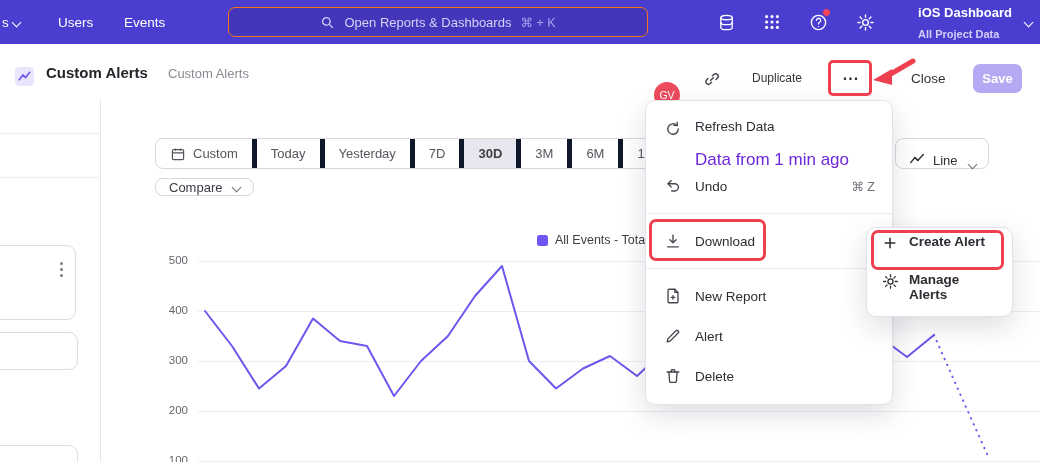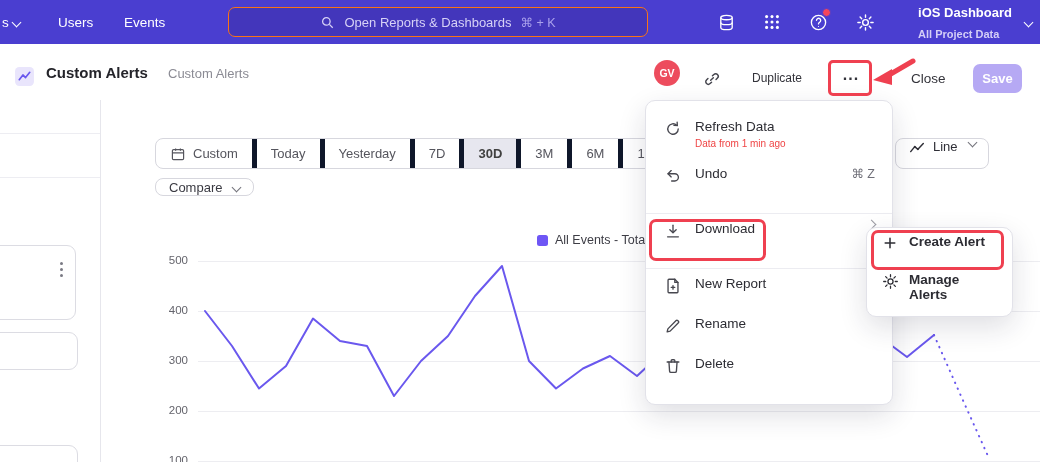--- a/index.html
+++ b/index.html
@@ -19,56 +19,56 @@
 
 
 .chev{display:inline-block;width:7px;height:7px;border-right:1.6px solid currentColor;border-bottom:1.6px solid currentColor;transform:rotate(45deg);margin-left:4px}
 .chev.r{transform:rotate(-45deg);margin-left:auto}
 
 
 .header{position:absolute;top:44px;left:0;width:1040px;height:56px;background:#fff;z-index:10}
 .h-logo{position:absolute;left:14px;top:22px;cursor:pointer}
 .h-title{position:absolute;left:46px;top:20px;font-size:15px;font-weight:bold;color:#24242a}
 .h-crumb{position:absolute;left:168px;top:22px;font-size:13px;color:#8b8b94;cursor:pointer}
-.avatar{position:absolute;left:654px;top:16px;width:26px;height:26px;border-radius:50%;background:#ed4c5d;color:#fff;font-size:10.5px;font-weight:bold;display:flex;align-items:center;justify-content:center;cursor:pointer}
+.avatar{position:absolute;left:654px;top:38px;width:26px;height:26px;border-radius:50%;background:#ed4c5d;color:#fff;font-size:10.5px;font-weight:normal;display:flex;align-items:center;justify-content:center;cursor:pointer}
 .h-link{position:absolute;left:703px;top:26px;color:#45454d;cursor:pointer}
 .h-dup{position:absolute;left:752px;top:27px;font-size:12px;color:#33333a;cursor:pointer}
 .h-more{position:absolute;left:836px;top:22px;width:30px;font-size:16px;font-weight:bold;letter-spacing:1px;color:#33333a;text-align:center;cursor:pointer}
 .h-close{position:absolute;left:911px;top:27px;font-size:13.5px;color:#33333a;cursor:pointer}
 .h-save{position:absolute;left:973px;top:20px;width:49px;height:29px;background:#b6a9f4;border:none;border-radius:7px;color:#fff;font-size:13px;font-weight:bold;display:flex;align-items:center;justify-content:center;cursor:pointer}
 
 
 .sb-v{position:absolute;left:100px;top:100px;width:1px;height:362px;background:#e6e6ec}
 .sb-h{position:absolute;left:0;width:100px;height:1px;background:#ededf2}
 .sb-card{position:absolute;left:-14px;background:#fff;border:1px solid #dcdce3;border-radius:9px}
 .kebab{position:absolute;right:12px;top:16px;display:flex;flex-direction:column;gap:3px;cursor:pointer}
 .kebab i{width:3px;height:3px;border-radius:50%;background:#7a7a84}
 
 
 .seg{position:absolute;left:155px;top:138px;height:31px;display:flex;align-items:stretch;background:#fff;border:1px solid #d7d7de;border-radius:8px;overflow:hidden;z-index:5}
 .seg .s{display:flex;align-items:center;padding:0 14px;font-size:13px;color:#55555d;cursor:pointer;border-left:5px solid #0f172a;gap:7px}
 .seg .s:first-child{border-left:none}
 .seg .s.sel{background:#e7e7ef;color:#404040;font-weight:bold}
 .compare{position:absolute;left:155px;top:178px;height:18px;padding:0 13px;display:flex;align-items:center;gap:7px;border:1px solid #d7d7de;border-radius:8px;font-size:13px;color:#3a3a42;background:#fff;cursor:pointer;z-index:5}
-.linebtn{position:absolute;left:895px;top:138px;height:31px;padding:0 12px;display:flex;align-items:flex-start;gap:7px;border:1px solid #d7d7de;border-radius:8px;font-size:13px;color:#2f2f37;background:#fff;cursor:pointer;z-index:5}
+.linebtn{position:absolute;left:895px;top:138px;height:31px;padding:0 12px;display:flex;align-items:flex-end;gap:7px;border:1px solid #d7d7de;border-radius:8px;font-size:13px;color:#2f2f37;background:#fff;cursor:pointer;z-index:5}
 .hidden-chev{position:absolute;left:867px;top:149px;color:#55555d;z-index:4}
 
 
 .legend{position:absolute;left:537px;top:233px;display:flex;align-items:center;gap:7px;font-size:12.5px;color:#3d3d45;z-index:2}
 .legend .sq{width:11px;height:11px;border-radius:2.5px;background:#6e56f5}
 .gl{position:absolute;left:198px;width:842px;height:1px;background:#ededf1;z-index:1}
 .ylab{position:absolute;left:156px;width:32px;text-align:right;font-size:11.5px;color:#64646c;z-index:2}
 .chart-svg{position:absolute;left:198px;top:250px;z-index:2}
 
 
 .menu{position:absolute;left:645px;top:100px;width:248px;background:#fff;border:1px solid #e2e2e9;border-radius:10px;box-shadow:0 10px 28px rgba(30,30,60,.14);z-index:30;padding:8px 0}
-.mi{display:flex;align-items:flex-start;gap:13px;height:40px;padding:0 17px;font-size:13.5px;color:#2c2c33;cursor:pointer}
+.mi{display:flex;align-items:center;gap:13px;height:40px;padding:0 17px;font-size:13.5px;color:#2c2c33;cursor:pointer}
 .mi .ic{width:19px;height:19px;display:flex;align-items:center;justify-content:center;color:#47474f;flex:none}
 .mi.refresh{height:57px;align-items:flex-start;padding-top:10px}
-.sub{font-size:10px;color:#ef4444;margin-top:4px}
+.sub{font-size:17px;color:#6d28d9;margin-top:16px}
 .mdiv{height:1px;background:#ececf1;margin:7px 0}
 .mi.alerts{background:#f2eefe;color:#5b45e6}
 .mi.alerts .ic{color:#5b45e6}
 .mr{color:#9b9ba3;margin-left:auto}
 .short{margin-left:auto;color:#6f6f78;font-size:12.5px}
 
 
 .submenu{position:absolute;left:866px;top:227px;width:147px;background:#fff;border:1px solid #e2e2e9;border-radius:10px;box-shadow:0 10px 28px rgba(30,30,60,.14);z-index:40;padding:6px 0}
 .smi{display:flex;align-items:flex-start;gap:10px;height:38px;padding:0 14px;font-size:13.5px;font-weight:600;color:#2c2c33;cursor:pointer}
 .smi .ic{width:18px;height:18px;display:flex;align-items:center;justify-content:center;color:#2c2c33;flex:none}
@@ -281,21 +281,21 @@
           </svg>
       </span>
       <span>New Report</span>
     </div>
     <div class="mi">
       <span class="ic">
         <svg viewBox="0 0 20 20" width="18" height="18" fill="none" stroke="currentColor" stroke-width="1.5" stroke-linecap="round" stroke-linejoin="round">
             <path d="M3.5 16.5l.8-3.3 9.2-9.2a1.2 1.2 0 011.7 0l.8.8a1.2 1.2 0 010 1.7l-9.2 9.2z"></path>
           </svg>
       </span>
-      <span>Rename</span>
+      <span>Alert</span>
     </div>
     <div class="mi">
       <span class="ic">
         <svg viewBox="0 0 20 20" width="18" height="18" fill="none" stroke="currentColor" stroke-width="1.5" stroke-linecap="round" stroke-linejoin="round">
             <path d="M3.5 5.5h13"></path>
             <path d="M8 5.5V4a1 1 0 011-1h2a1 1 0 011 1v1.5"></path>
             <path d="M5.5 5.5l.7 10.2a1.5 1.5 0 001.5 1.4h4.6a1.5 1.5 0 001.5-1.4l.7-10.2"></path>
           </svg>
       </span>
       <span>Delete</span>

